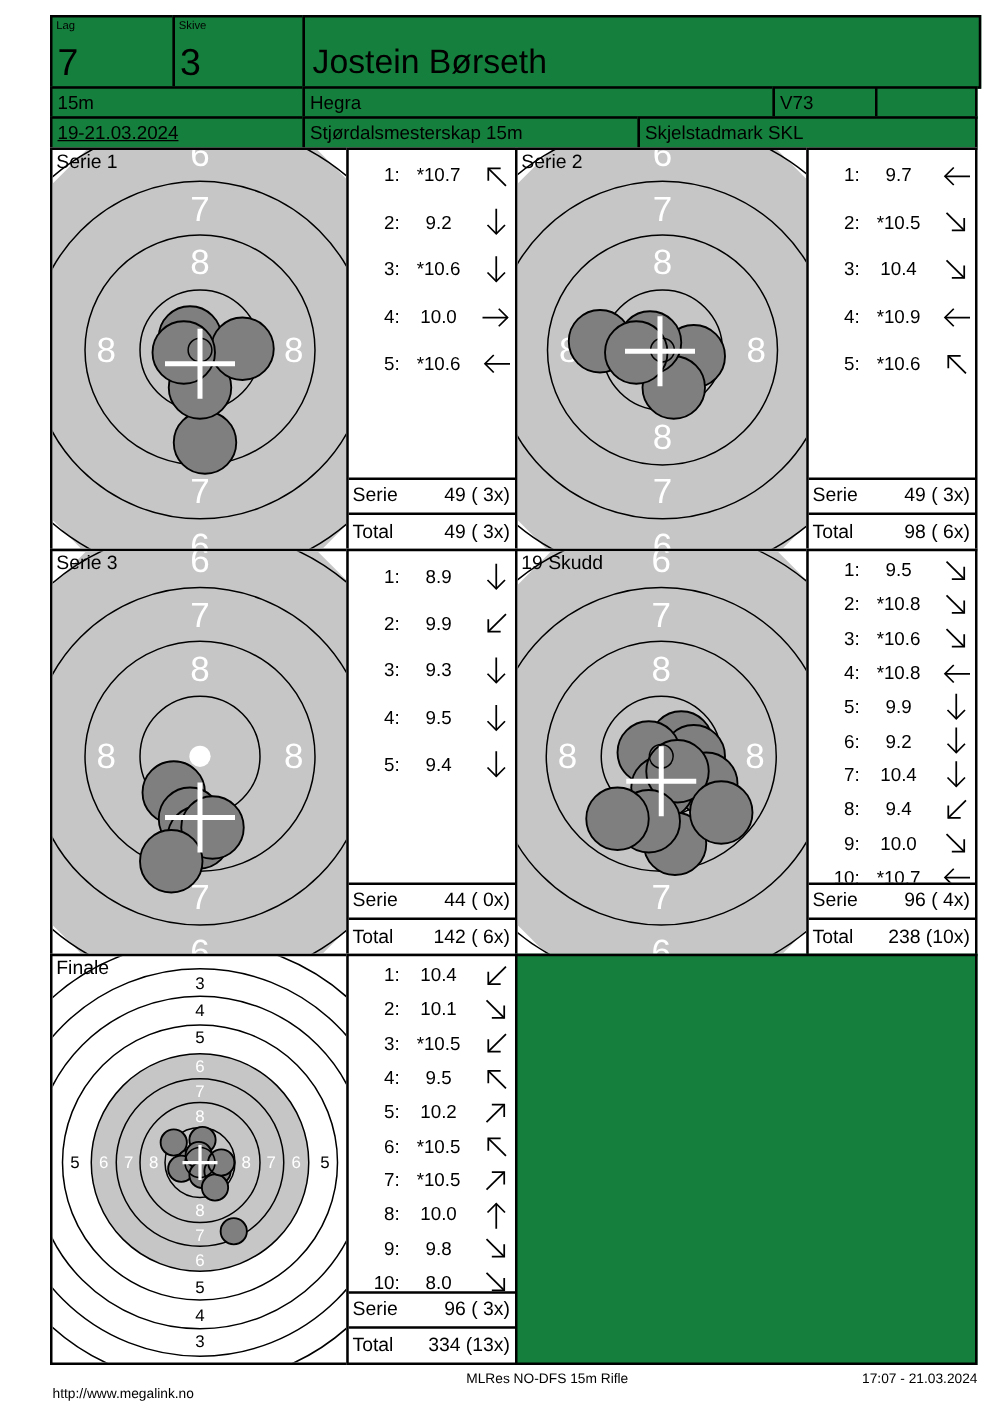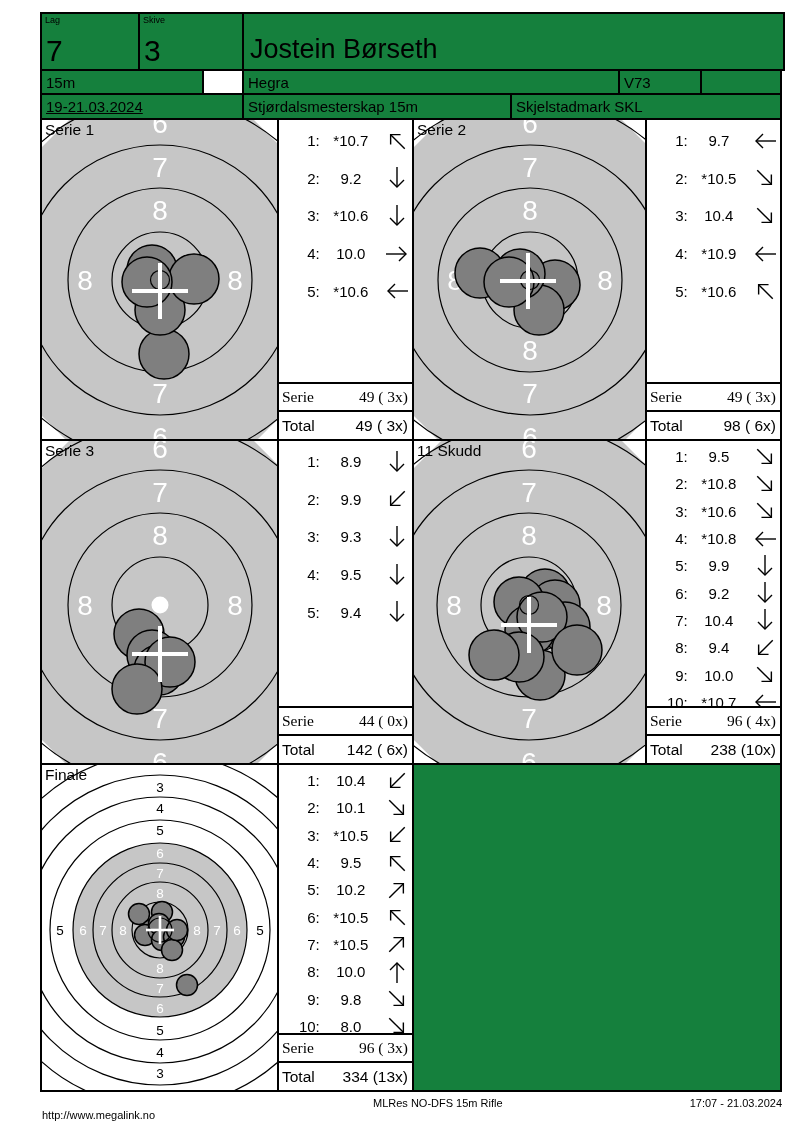--- a/index.html
+++ b/index.html
@@ -18,21 +18,21 @@
   .shots{flex:1;padding-top:2px;overflow:hidden;}
   .shot-row{display:flex;align-items:center;font-size:15px;}
   .rows5 .shot-row{height:37.6px;}
   .rows10 .shot-row{height:27.3px;}
   .sn{width:42px;text-align:right;}
   .sv{width:64px;text-align:center;}
   .sa{width:31px;display:flex;justify-content:center;align-items:center;}
   .score-row{display:flex;align-items:center;border-top:2px solid #000;font-size:15.5px;}
   .score-row .lab{padding-left:3px;}
   .score-row .val{margin-left:auto;padding-right:4px;}
-  .row-serie{height:26px;font-family:Liberation Serif, serif;}
+  .row-serie{height:26px;}
   .row-total{height:27px;align-items:center;}
   .footer{position:absolute;left:40px;top:1097px;width:742px;height:16px;font-size:11px;}
   .footer .fl{position:absolute;left:2px;top:0;margin-top:12px;}
   .footer .fc{position:absolute;left:333px;top:0;}
   .footer .fr{position:absolute;right:0;top:0;}
 </style>
 </head>
 <body>
 
 <div class="page">
@@ -42,21 +42,21 @@
     <span class="big-val">7</span>
   </div>
   <div class="cell" style="left:138px;top:12px;width:106px;height:59px;">
     <span class="tiny-label">Skive</span>
     <span class="big-val">3</span>
   </div>
   <div class="cell" style="left:242px;top:12px;width:543px;height:59px;">
     <span class="name-val">Jostein Børseth</span>
   </div>
 
-  <div class="cell mid" style="left:40px;top:69px;width:164px;height:26px;">15m</div>
+  <div class="cell mid" style="left:40px;top:69px;width:204px;height:26px;">15m</div>
   <div class="cell mid" style="left:242px;top:69px;width:378px;height:26px;">Hegra</div>
   <div class="cell mid" style="left:618px;top:69px;width:84px;height:26px;">V73</div>
   <div class="cell mid" style="left:700px;top:69px;width:82px;height:26px;"></div>
 
   <div class="cell mid" style="left:40px;top:93px;width:204px;height:27px;text-decoration:underline;">19-21.03.2024</div>
   <div class="cell mid" style="left:242px;top:93px;width:270px;height:27px;">Stjørdalsmesterskap 15m</div>
   <div class="cell mid" style="left:510px;top:93px;width:272px;height:27px;">Skjelstadmark SKL</div>
 
   <div class="target-panel" style="left:40px;top:118px;width:239px;height:323px;">
     <svg viewBox="0 0 239 323" width="239" height="323">
@@ -347,21 +347,21 @@
         <circle cx="116" cy="189" r="25" fill="#7f7f7f" stroke="#000000" stroke-width="1.5"></circle>
         <circle cx="126" cy="234" r="25" fill="#7f7f7f" stroke="#000000" stroke-width="1.5"></circle>
         <circle cx="128" cy="176" r="25" fill="#7f7f7f" stroke="#000000" stroke-width="1.5"></circle>
         <circle cx="105" cy="216" r="25" fill="#7f7f7f" stroke="#000000" stroke-width="1.5"></circle>
         <circle cx="163" cy="209" r="25" fill="#7f7f7f" stroke="#000000" stroke-width="1.5"></circle>
         <circle cx="80" cy="214" r="25" fill="#7f7f7f" stroke="#000000" stroke-width="1.5"></circle>
         <circle cx="115" cy="164" r="9.5" fill="none" stroke="#000000" stroke-width="1.2"></circle>
         <line x1="87" y1="184" x2="143" y2="184" stroke="#ffffff" stroke-width="4"></line>
         <line x1="115" y1="156" x2="115" y2="212" stroke="#ffffff" stroke-width="4"></line>
       </svg>
-    <div class="panel-title">11 Skudd</div>
+    <div class="panel-title">19 Skudd</div>
   </div>
   <div class="list-panel rows10" style="left:645px;top:439px;width:137px;height:326px;">
     <div class="shots">
         <div class="shot-row">
           <span class="sn">1:</span>
           <span class="sv">9.5</span>
           <span class="sa">
             <svg width="24" height="18" viewBox="0 0 24 18" style="overflow: visible; transform: rotate(45deg);">
               <line x1="1" y1="9" x2="21" y2="9" stroke="#000000" stroke-width="1.4"></line>
               <polyline points="14,2 21,9 14,16" fill="none" stroke="#000000" stroke-width="1.4"></polyline>

